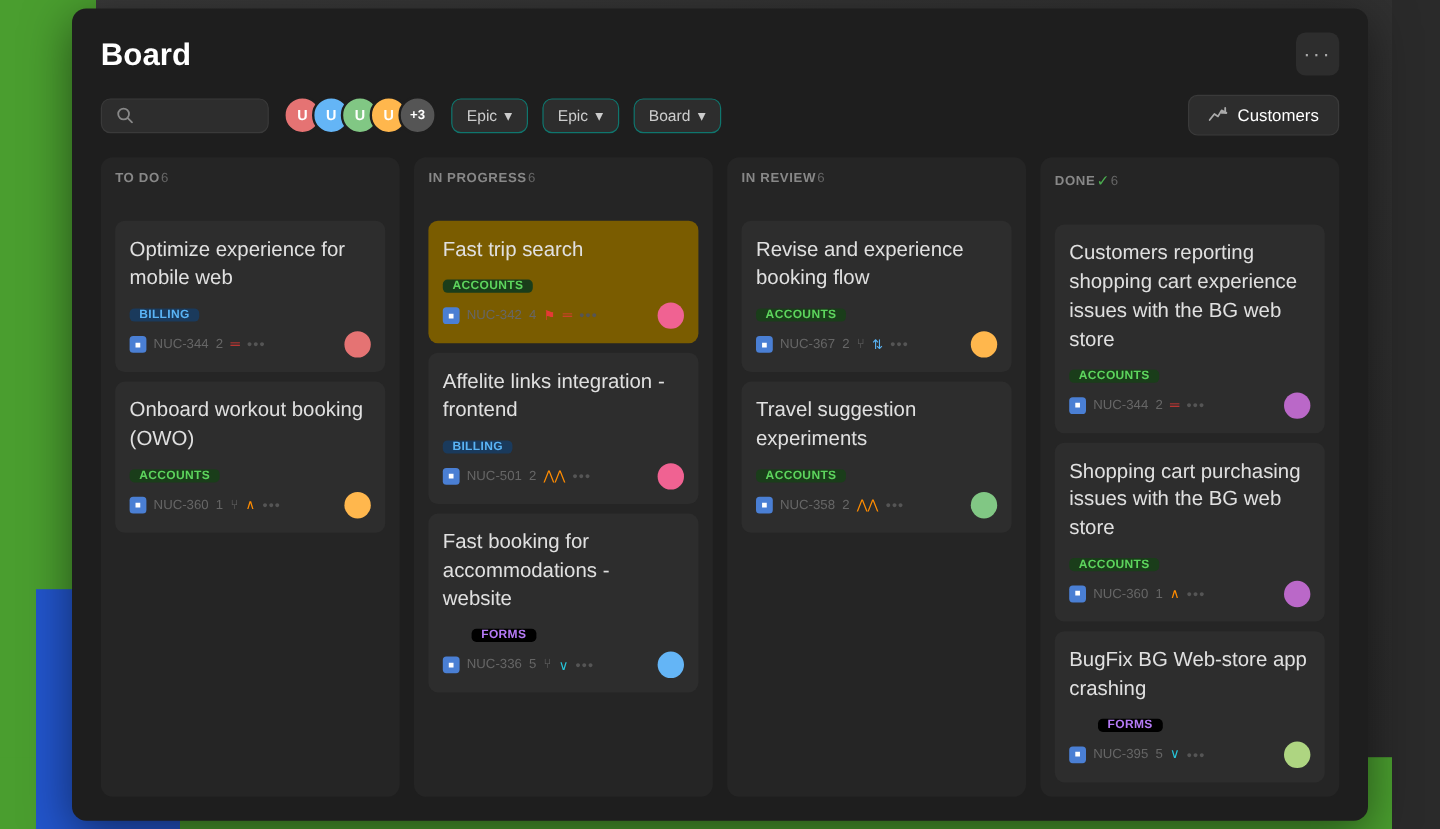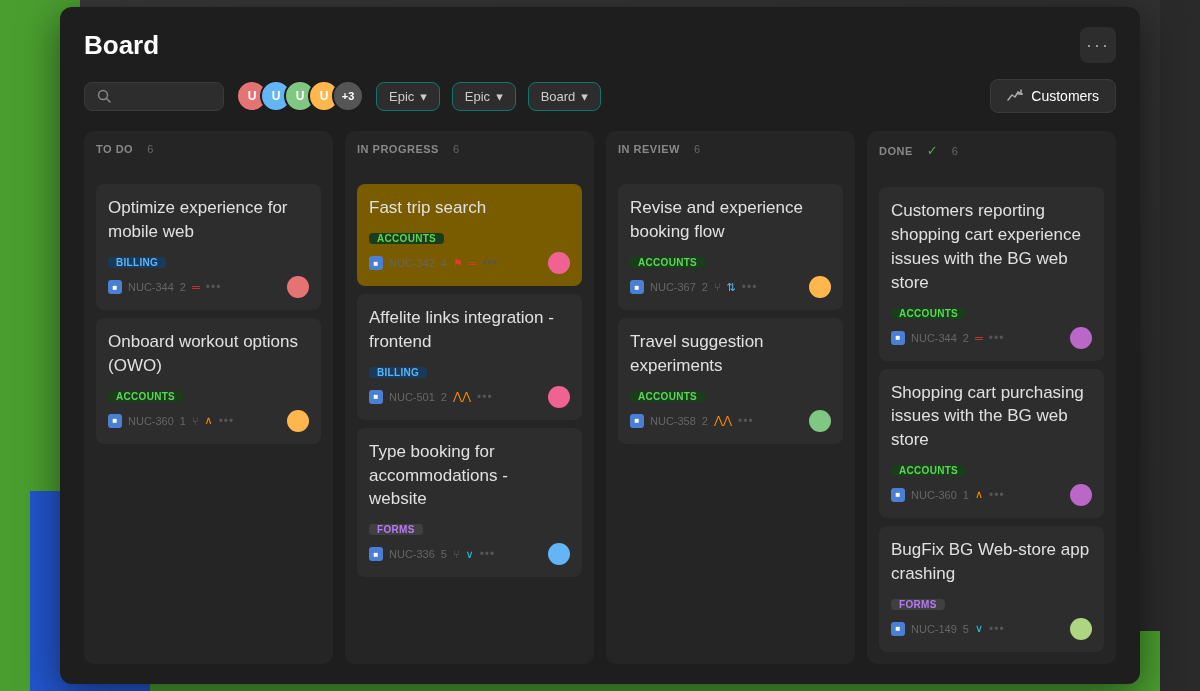--- a/index.html
+++ b/index.html
@@ -172,21 +172,21 @@
       gap: 12px;
     }
     .column {
       background: #252525;
       border-radius: 10px;
       padding: 12px;
     }
     .column-header {
       display: flex;
       align-items: center;
-      gap: 14px;
+      gap: 1px;
       margin-bottom: 29px;
     }
     .column-title {
       font-size: 11px;
       font-weight: 700;
       color: #888;
       text-transform: uppercase;
       letter-spacing: 0.5px;
     }
     .column-count {
@@ -221,21 +221,21 @@
       padding: 0 8px;
       border-radius: 4px;
       font-size: 10px;
       font-weight: 700;
       text-transform: uppercase;
       margin-bottom: 8px;
       letter-spacing: 0.3px;
     }
     .tag-billing { background: #1a3a5c; color: #5ab4f5; }
     .tag-accounts { background: #1a3d1a; color: #5dd45d; }
-    .tag-forms { background: #404040; color: #b57af5; }
+    .tag-forms { background: #000000; color: #b57af5; margin-left: 24px; }
     .card-footer {
       display: flex;
       align-items: center;
       gap: 6px;
       font-size: 11px;
       color: #777;
     }
     .card-id {
       display: flex;
       align-items: center;
@@ -353,21 +353,21 @@
           <span class="id-icon">■</span>
           <span class="card-id">NUC-344</span>
           <span class="card-num">2</span>
           <span class="priority-icon priority-red">═</span>
           <span class="three-dots">•••</span>
           <div class="footer-avatar av1" style="background:#e57373; width:22px;height:22px;border-radius:50%;margin-left:auto;display:flex;align-items:center;justify-content:center;font-size:9px;color:#fff;"></div>
         </div>
       </div>
 
       <div class="card">
-        <div class="card-title">Onboard workout options (OWO)</div>
+        <div class="card-title">Onboard workout booking (OWO)</div>
         <div><span class="tag tag-accounts">ACCOUNTS</span></div>
         <div class="card-footer">
           <span class="id-icon">■</span>
           <span class="card-id">NUC-360</span>
           <span class="card-num">1</span>
           <span class="branch-icon">⑂</span>
           <span class="priority-icon priority-orange">∧</span>
           <span class="three-dots">•••</span>
           <div class="footer-avatar" style="background:#ffb74d; width:22px;height:22px;border-radius:50%;margin-left:auto;display:flex;align-items:center;justify-content:center;font-size:9px;color:#fff;"></div>
         </div>
@@ -401,21 +401,21 @@
           <span class="id-icon">■</span>
           <span class="card-id">NUC-501</span>
           <span class="card-num">2</span>
           <span class="priority-icon priority-orange">⋀⋀</span>
           <span class="three-dots">•••</span>
           <div class="footer-avatar" style="background:#f06292; width:22px;height:22px;border-radius:50%;margin-left:auto;display:flex;align-items:center;justify-content:center;font-size:9px;color:#fff;"></div>
         </div>
       </div>
 
       <div class="card">
-        <div class="card-title">Type booking for accommodations - website</div>
+        <div class="card-title">Fast booking for accommodations - website</div>
         <div><span class="tag tag-forms">FORMS</span></div>
         <div class="card-footer">
           <span class="id-icon">■</span>
           <span class="card-id">NUC-336</span>
           <span class="card-num">5</span>
           <span class="branch-icon">⑂</span>
           <span class="priority-icon priority-teal">∨</span>
           <span class="three-dots">•••</span>
           <div class="footer-avatar" style="background:#64b5f6; width:22px;height:22px;border-radius:50%;margin-left:auto;display:flex;align-items:center;justify-content:center;font-size:9px;color:#fff;"></div>
         </div>
@@ -487,21 +487,21 @@
           <span class="three-dots">•••</span>
           <div class="footer-avatar" style="background:#ba68c8; width:22px;height:22px;border-radius:50%;margin-left:auto;display:flex;align-items:center;justify-content:center;font-size:9px;color:#fff;"></div>
         </div>
       </div>
 
       <div class="card">
         <div class="card-title">BugFix BG Web-store app crashing</div>
         <div><span class="tag tag-forms">FORMS</span></div>
         <div class="card-footer">
           <span class="id-icon">■</span>
-          <span class="card-id">NUC-149</span>
+          <span class="card-id">NUC-395</span>
           <span class="card-num">5</span>
           <span class="priority-icon priority-teal">∨</span>
           <span class="three-dots">•••</span>
           <div class="footer-avatar" style="background:#aed581; width:22px;height:22px;border-radius:50%;margin-left:auto;display:flex;align-items:center;justify-content:center;font-size:9px;color:#fff;"></div>
         </div>
       </div>
     </div>
 
   </div>
 </div>

